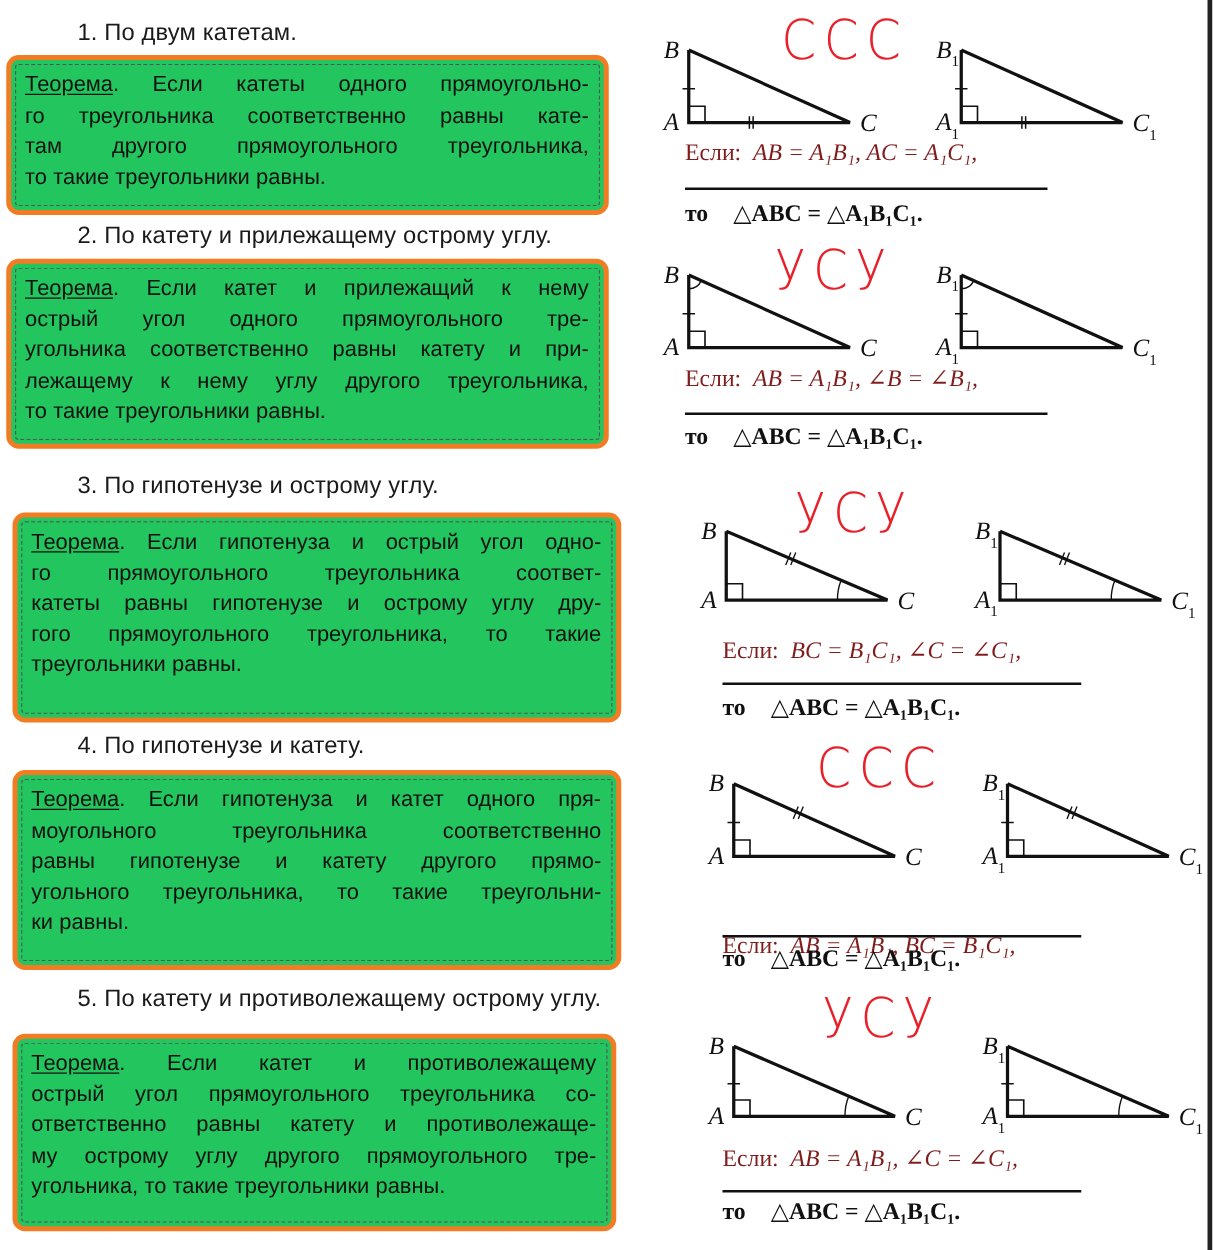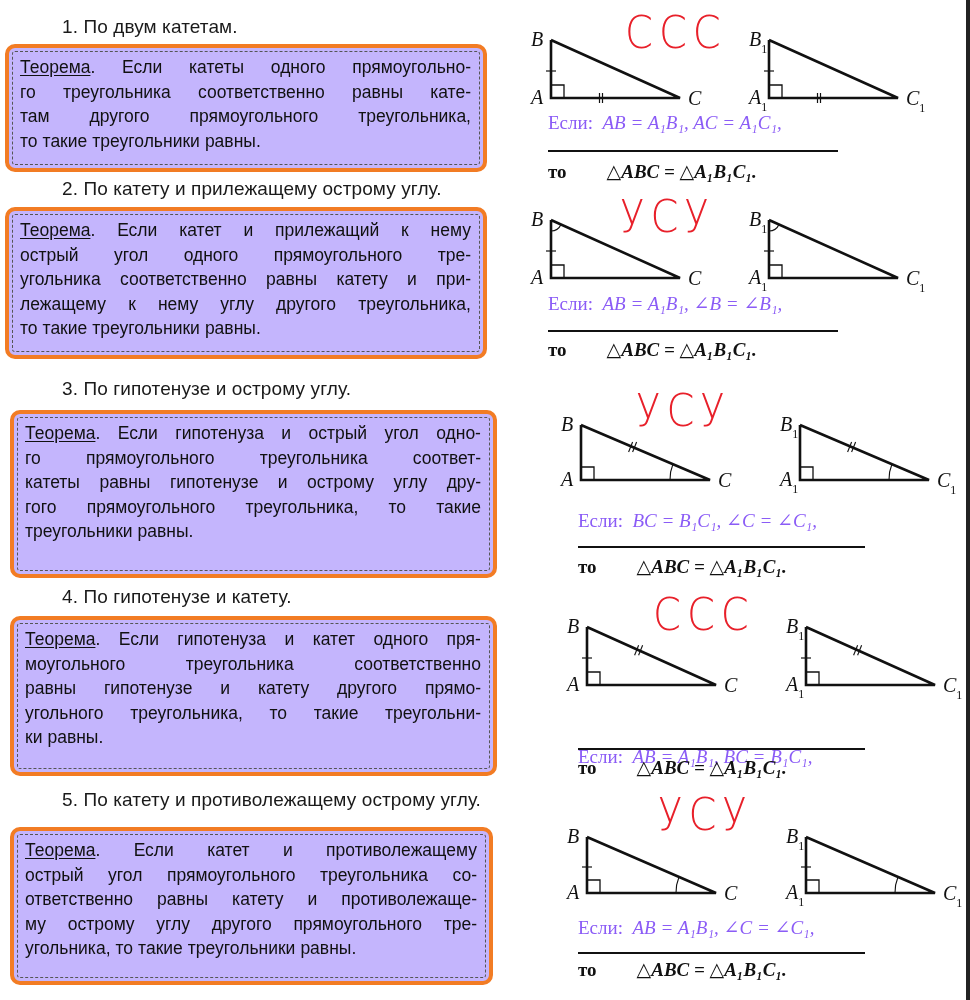--- a/index.html
+++ b/index.html
@@ -6,51 +6,51 @@
   body {
     width: 970px; height: 1000px; position: relative; overflow: hidden;
     background: #ffffff; color: #111;
   }
   .edge { position: absolute; top: 0; right: 0; width: 4px; height: 1000px; background: #222; }
   .heading {
     position: absolute; font-family: Liberation Sans, sans-serif;
     font-size: 19px; color: #1a1a1a; white-space: nowrap; letter-spacing: 0.1px;
   }
   .box {
-    position: absolute; border: 4px solid #f27c24; border-radius: 10px; background: #c4b5fd;
+    position: absolute; border: 4px solid #f27c24; border-radius: 10px; background: #22c55e;
     box-sizing: border-box;
   }
   .box .inner {
     position: absolute; left: 3px; top: 3px; right: 3px; bottom: 3px;
     border: 1.5px dashed #555; border-radius: 3px; box-sizing: border-box;
     padding: 3px 8px 0 7px;
   }
   .box .line {
     font-family: "Liberation Sans", "DejaVu Sans", sans-serif; font-size: 17.5px;
     line-height: 24.5px; color: #111; white-space: nowrap; display: flex;
     justify-content: space-between;
   }
   .box .line.last { justify-content: flex-start; }
   .box .line span.w { display: inline-block; }
   .box .line.last span.w { margin-right: 5px; }
   .thm { text-decoration: underline; text-underline-offset: 2px; }
   .fig { position: absolute; left: 0; top: 0; width: 970px; height: 1000px; pointer-events: none; }
   .fig text { font-family: "Liberation Serif", "DejaVu Serif", serif; font-style: italic; fill: #111; }
   .cond {
     position: absolute; font-family: "Liberation Serif", "DejaVu Serif", serif; font-size: 19px;
-    color: #8b5cf6; white-space: nowrap;
+    color: #7f1d1d; white-space: nowrap;
   }
   .cond .kw { font-style: normal; }
   .cond .math { font-style: italic; }
   .rule { position: absolute; height: 1.5px; background: #111; }
   .concl {
     position: absolute; font-family: "Liberation Serif", "DejaVu Serif", serif; font-size: 19px;
     font-weight: bold; color: #111; white-space: nowrap;
   }
-  .concl .math { font-style: italic; margin-left: 40px; }
+  .concl .math { margin-left: 20px; }
   .concl .kw { font-weight: bold; }
   .hand {
     position: absolute; font-family: "DejaVu Sans", sans-serif; color: #e8202a;
     font-size: 40px; letter-spacing: 6px; font-weight: 200; transform: scaleY(1.1);
   }
 </style>
 </head>
 <body>
 
 <div class="edge"></div>

